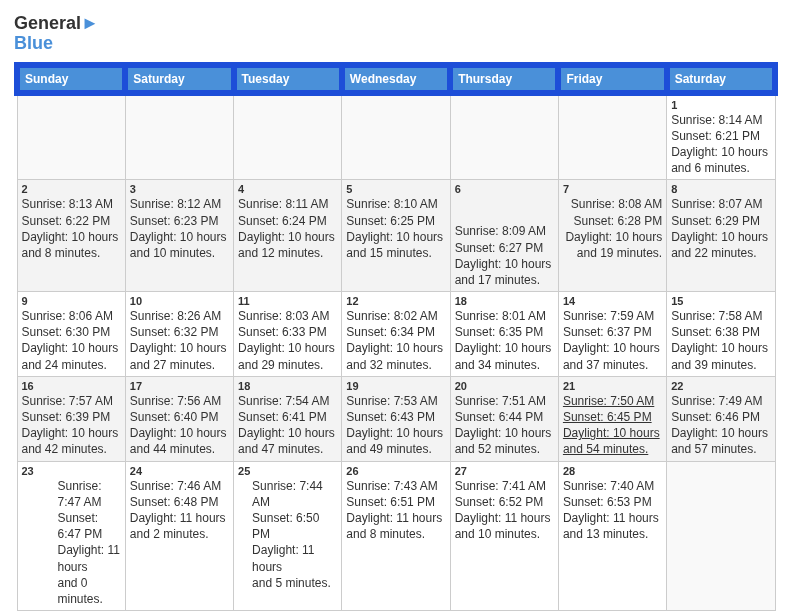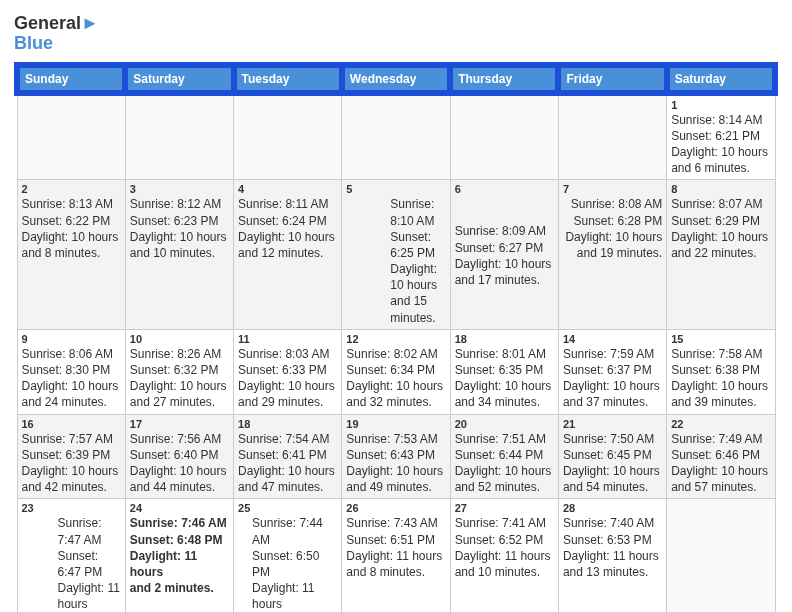--- a/index.html
+++ b/index.html
@@ -152,21 +152,21 @@
           </td>
           <td>
             <div class="day-num">4</div>
             <div class="day-info" style="white-space: pre-line;">Sunrise: 8:11 AM
 Sunset: 6:24 PM
 Daylight: 10 hours
 and 12 minutes.</div>
           </td>
           <td>
             <div class="day-num">5</div>
-            <div class="day-info" style="white-space: pre-line; margin-left: 44px;">Sunrise: 8:10 AM
+            <div class="day-info" style="white-space: pre-line;">Sunrise: 8:10 AM
 Sunset: 6:25 PM
 Daylight: 10 hours
 and 15 minutes.</div>
           </td>
           <td>
             <div class="day-num">6</div>
             <div class="day-info" style="white-space: pre-line; margin-top: 28px;">Sunrise: 8:09 AM
 Sunset: 6:27 PM
 Daylight: 10 hours
 and 17 minutes.</div>
@@ -183,21 +183,21 @@
             <div class="day-info" style="white-space: pre-line;">Sunrise: 8:07 AM
 Sunset: 6:29 PM
 Daylight: 10 hours
 and 22 minutes.</div>
           </td>
         </tr>
         <tr>
           <td>
             <div class="day-num">9</div>
             <div class="day-info" style="white-space: pre-line;">Sunrise: 8:06 AM
-Sunset: 8:30 PM
+Sunset: 6:30 PM
 Daylight: 10 hours
 and 24 minutes.</div>
           </td>
           <td>
             <div class="day-num">10</div>
             <div class="day-info" style="white-space: pre-line;">Sunrise: 8:26 AM
 Sunset: 6:32 PM
 Daylight: 10 hours
 and 27 minutes.</div>
           </td>
@@ -268,21 +268,21 @@
           </td>
           <td>
             <div class="day-num">20</div>
             <div class="day-info" style="white-space: pre-line;">Sunrise: 7:51 AM
 Sunset: 6:44 PM
 Daylight: 10 hours
 and 52 minutes.</div>
           </td>
           <td>
             <div class="day-num">21</div>
-            <div class="day-info" style="white-space: pre-line;">Sunrise: 7:50 AM
+            <div class="day-info" style="white-space: pre-line; text-decoration: underline;">Sunrise: 7:50 AM
 Sunset: 6:45 PM
 Daylight: 10 hours
 and 54 minutes.</div>
           </td>
           <td>
             <div class="day-num">22</div>
             <div class="day-info" style="white-space: pre-line;">Sunrise: 7:49 AM
 Sunset: 6:46 PM
 Daylight: 10 hours
 and 57 minutes.</div>
@@ -291,21 +291,21 @@
         <tr>
           <td>
             <div class="day-num">23</div>
             <div class="day-info" style="white-space: pre-line; margin-left: 36px;">Sunrise: 7:47 AM
 Sunset: 6:47 PM
 Daylight: 11 hours
 and 0 minutes.</div>
           </td>
           <td>
             <div class="day-num">24</div>
-            <div class="day-info" style="white-space: pre-line; font-weight: bold;">Sunrise: 7:46 AM
+            <div class="day-info" style="white-space: pre-line;">Sunrise: 7:46 AM
 Sunset: 6:48 PM
 Daylight: 11 hours
 and 2 minutes.</div>
           </td>
           <td>
             <div class="day-num">25</div>
             <div class="day-info" style="white-space: pre-line; margin-left: 14px;">Sunrise: 7:44 AM
 Sunset: 6:50 PM
 Daylight: 11 hours
 and 5 minutes.</div>

